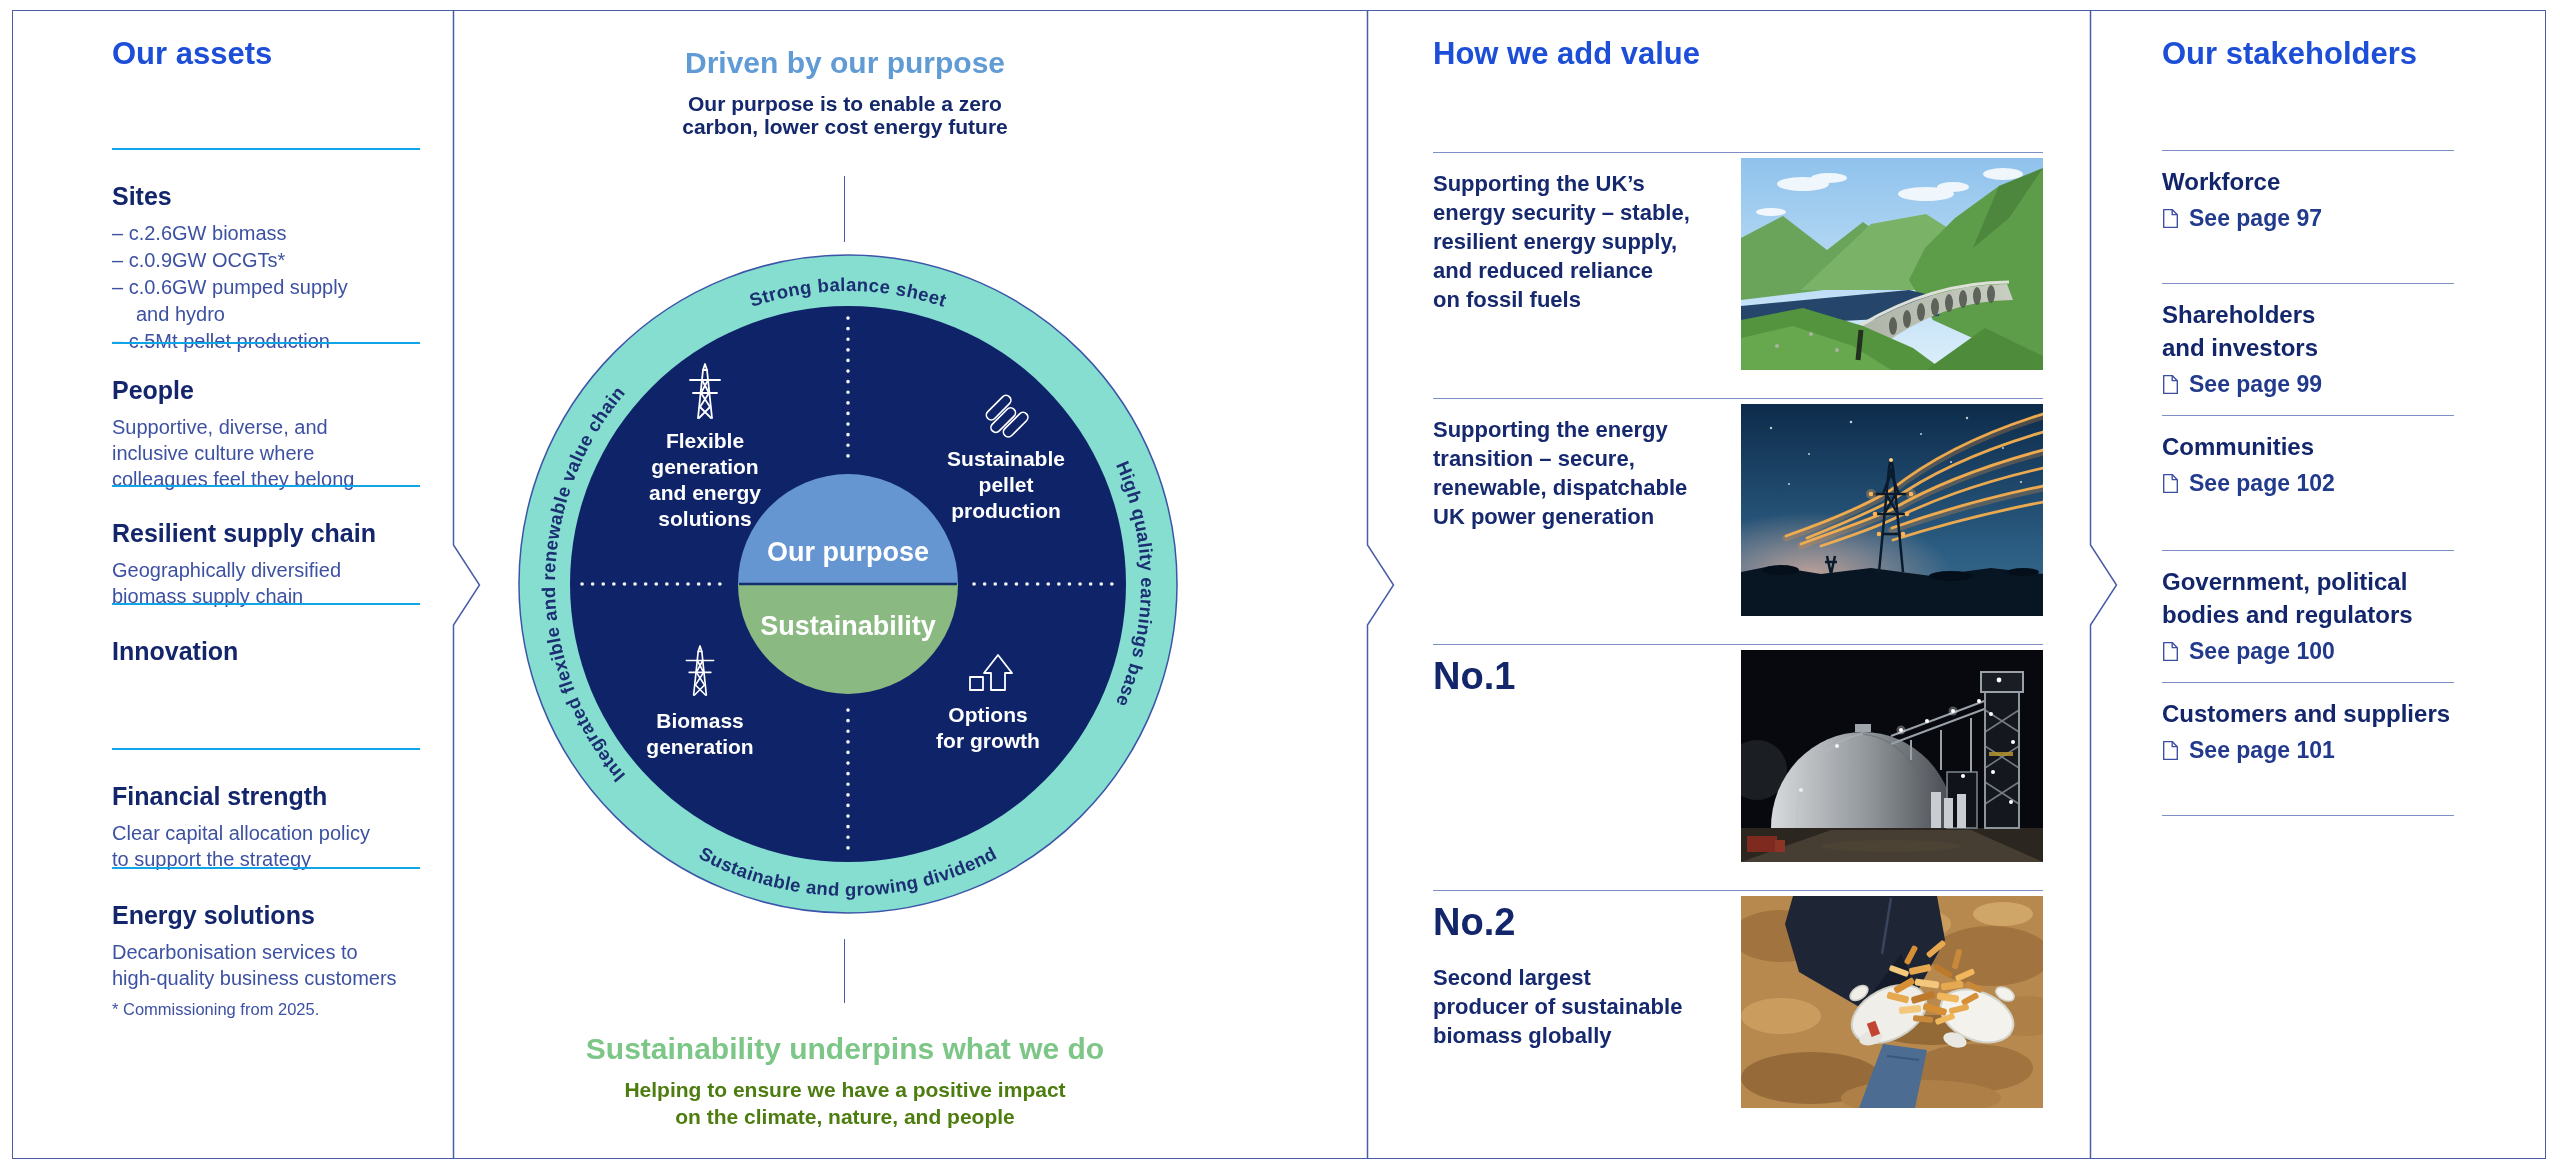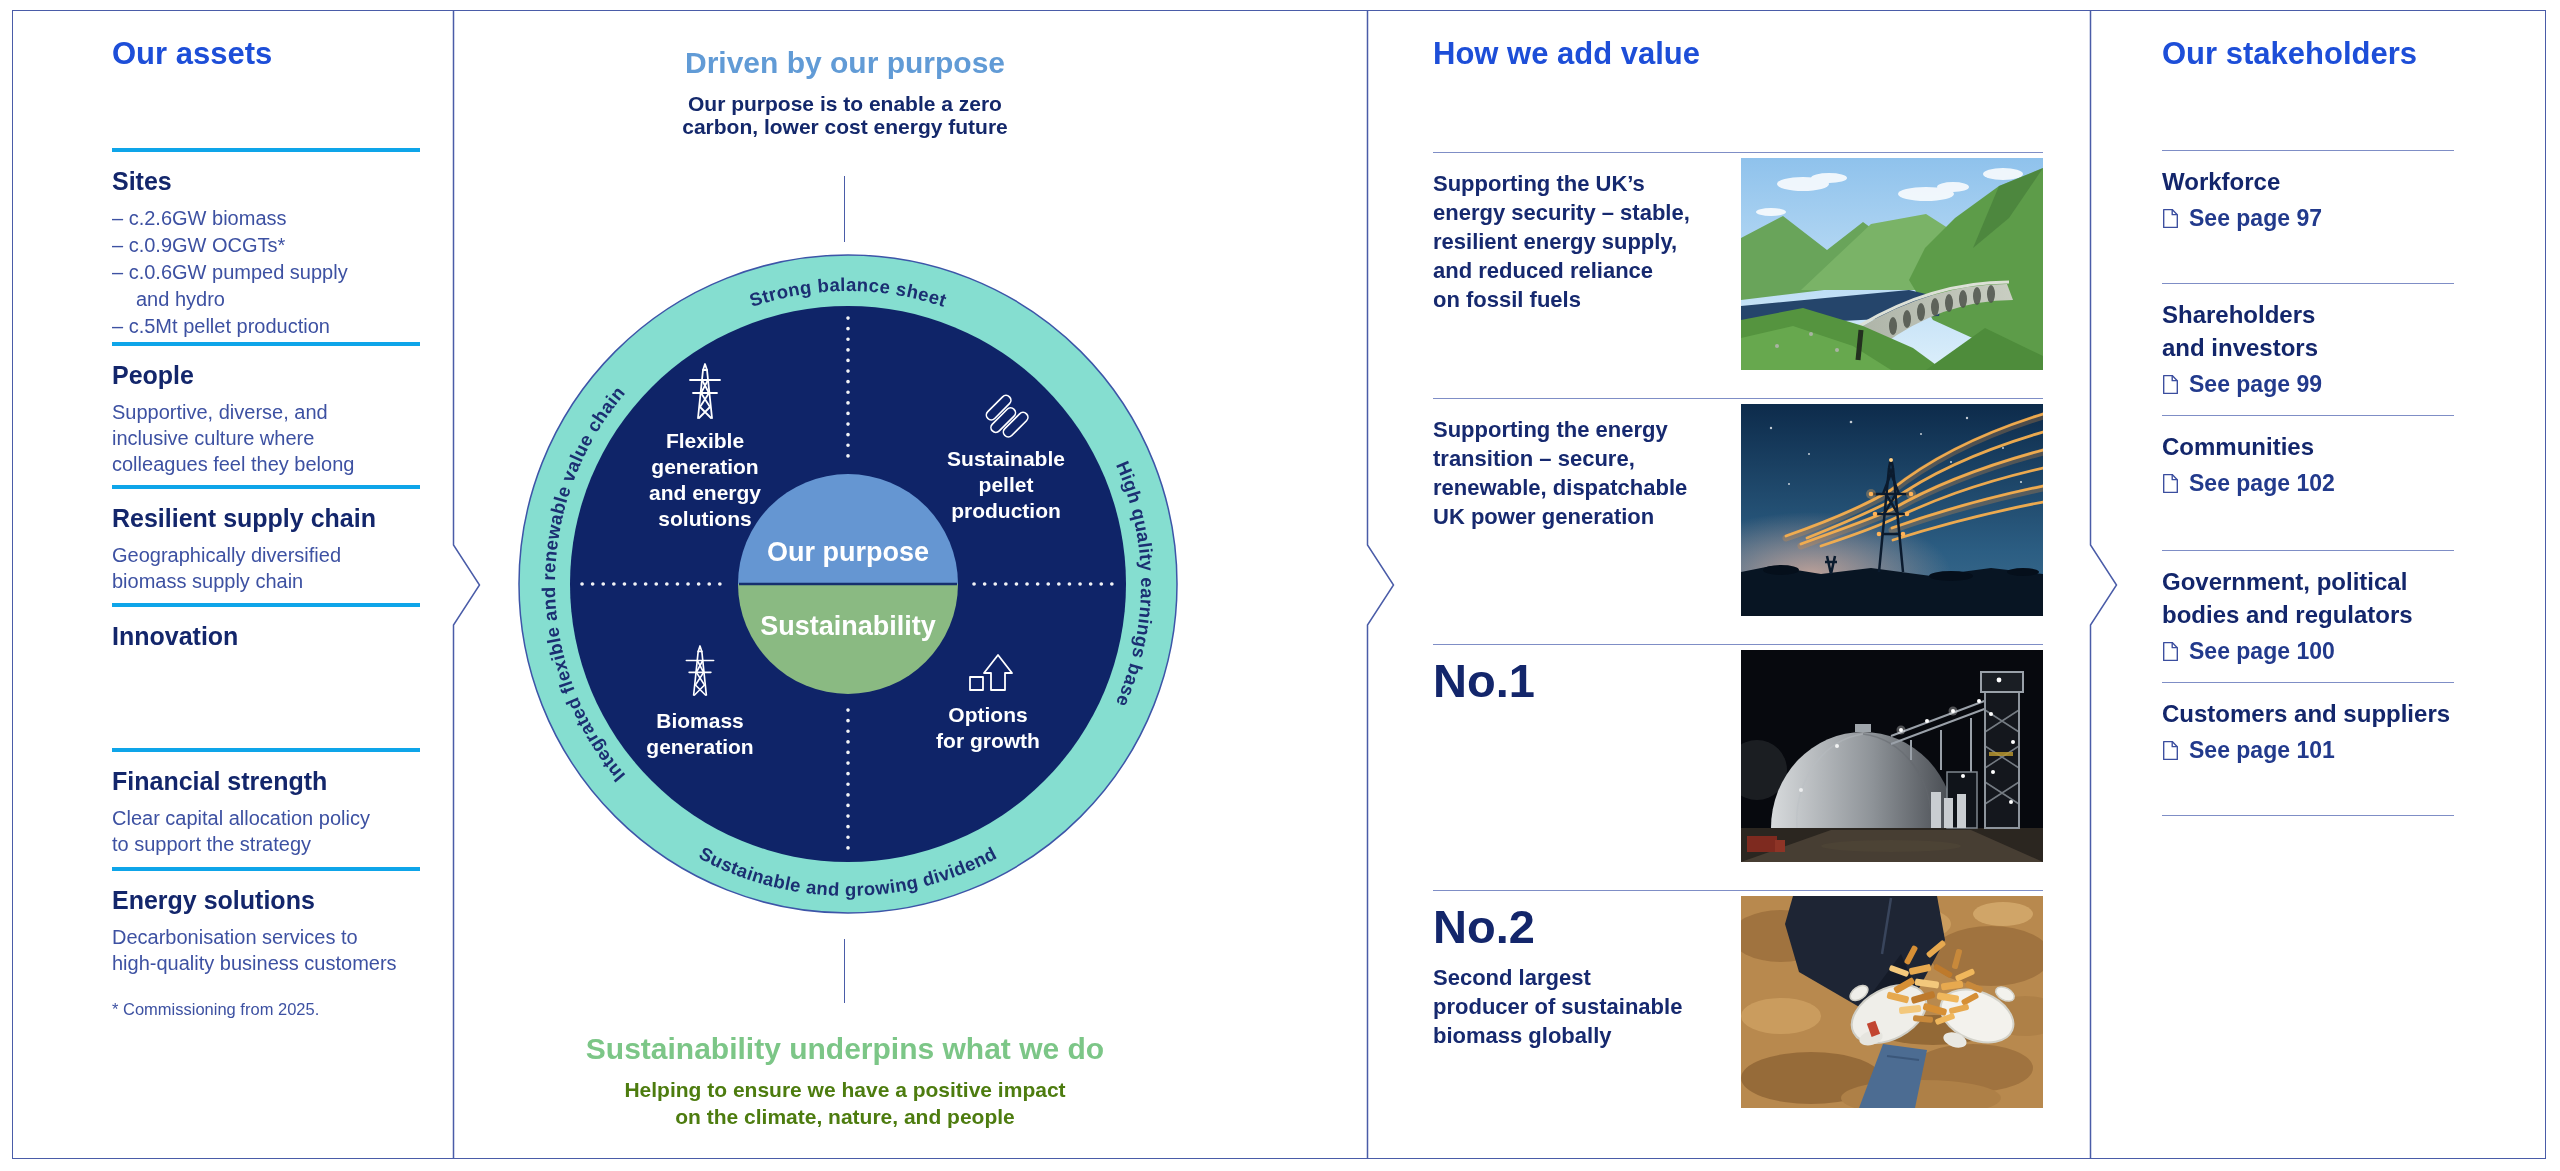--- a/index.html
+++ b/index.html
@@ -4,21 +4,21 @@
 <style>
   html,body{margin:0;padding:0;background:#ffffff;}
   .page{position:relative;width:2560px;height:1171px;background:#ffffff;
         font-family:"Liberation Sans",sans-serif;color:#13266B;overflow:hidden;}
   .frame{position:absolute;left:12px;top:10px;width:2534px;height:1149px;
          border:1.5px solid #4A5CA8;box-sizing:border-box;}
   .sep-svg{position:absolute;left:0;top:0;pointer-events:none;}
 
   
   .col-title{position:absolute;font-size:31px;font-weight:700;color:#1d4ed8;white-space:nowrap;}
-  .section{position:absolute;border-top:4px solid #0ea5e9;padding-top:15px;box-sizing:border-box;}
+  .section{position:absolute;border-top:2px solid #0ea5e9;padding-top:32px;box-sizing:border-box;}
   .sec-h{font-size:25px;font-weight:600;color:#13266B;margin:0 0 9px 0;line-height:1.15;}
   .sec-body{font-size:20px;color:#3D51A2;line-height:26px;white-space:pre-line;}
   .site-list{font-size:20px;color:#3D51A2;line-height:27px;margin-top:4px;}
   .site-item{white-space:pre-line;padding-left:24px;text-indent:-24px;}
   .footnote{position:absolute;font-size:16.5px;color:#3D51A2;}
 
   
   .p-heading{position:absolute;left:845px;top:46px;transform:translateX(-50%);
              font-size:30px;font-weight:600;color:#619BD6;white-space:nowrap;}
   .p-sub{position:absolute;left:845px;top:92px;transform:translateX(-50%);
@@ -31,21 +31,21 @@
               font-size:21px;font-weight:700;color:#4d7c0f;line-height:27px;
               text-align:center;white-space:pre-line;}
   .q-icon{position:absolute;transform:translateX(-50%);}
   .q-label{position:absolute;transform:translateX(-50%);color:#ffffff;font-size:21px;
            font-weight:600;line-height:26px;text-align:center;white-space:pre-line;}
 
   
   .vrow{position:absolute;left:1433px;width:610px;border-top:1px solid #7F8EC6;}
   .vtext{position:absolute;left:0;top:16px;width:300px;font-size:22px;font-weight:600;
          color:#16296F;line-height:29px;white-space:pre-line;}
-  .vnum{position:absolute;left:0;top:12px;font-size:47px;font-weight:700;color:#13266B;line-height:1;}
+  .vnum{position:absolute;left:0;top:12px;font-size:38px;font-weight:700;color:#13266B;line-height:1;}
   .vtext2{top:72px;}
   .photo{position:absolute;right:0;top:5px;width:302px;height:212px;overflow:hidden;}
 
   
   .stk-item{position:absolute;left:2162px;width:292px;border-top:1px solid #7F8EC6;
             padding-top:14px;box-sizing:border-box;}
   .stk-h{font-size:24px;font-weight:600;color:#13266B;line-height:33px;margin:0 0 7px 0;white-space:pre-line;}
   .stk-link{display:flex;align-items:center;gap:10px;font-size:23px;font-weight:600;
             color:#223A8C;cursor:pointer;}
   .stk-rule{position:absolute;left:2162px;width:292px;border-top:1px solid #7F8EC6;}

